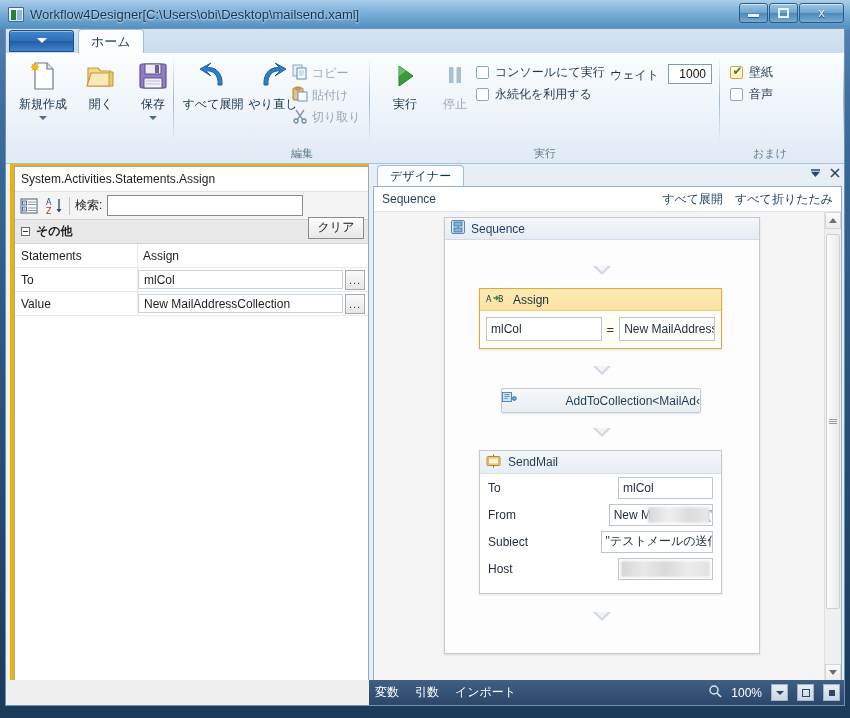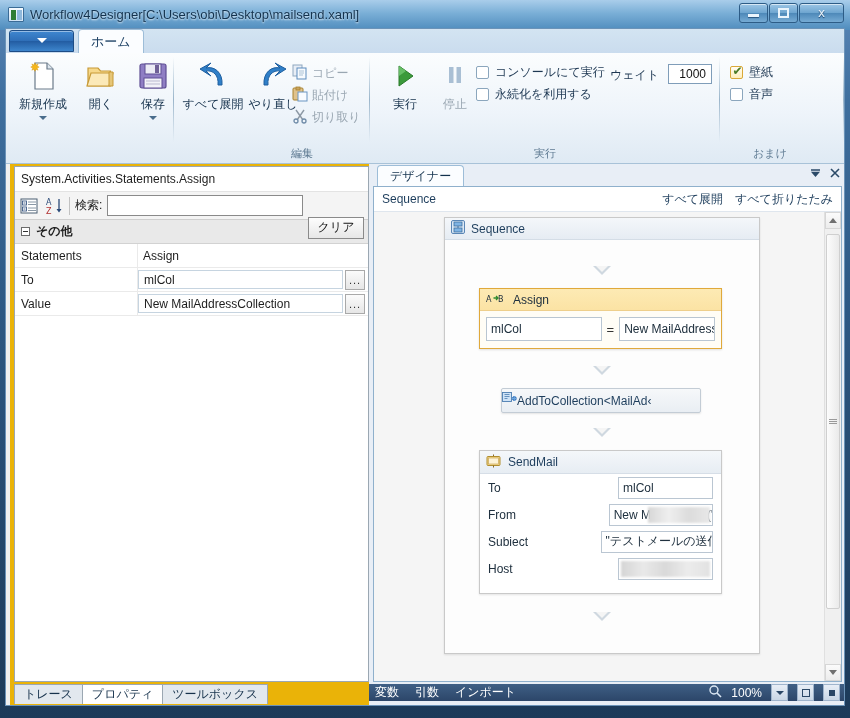--- a/index.html
+++ b/index.html
@@ -331,20 +331,21 @@
     font-size:12px; color:#20313f; display:flex;align-items:center;
     padding:0 4px; overflow:hidden; white-space:nowrap;
   }
   .eq{ font-size:13px; color:#333; }
   .node-add{
     position:absolute; background:linear-gradient(180deg,#f6f8fa,#e9eef3);
     border:1px solid #c3ccd5; border-radius:2px;
     height:25px; display:flex;align-items:center; padding-left:0;
     font-size:12px; color:#1d3d5c; overflow:hidden; white-space:nowrap;
     box-shadow:0 1px 2px rgba(0,0,0,.10);
+    justify-content:space-between;
   }
   .node-mail{
     position:absolute; background:#fff; border:1px solid #c9c9c9;
     box-shadow:0 1px 2px rgba(0,0,0,.10);
   }
   .node-mail .head{
     height:23px; background:linear-gradient(180deg,#f4f7fa,#e7edf3);
     border-bottom:1px solid #d6dee7;
     display:flex;align-items:center;gap:7px;padding-left:6px;
     font-size:12px;color:#1d3d5c;
@@ -364,21 +365,20 @@
     background:linear-gradient(90deg,#d7d7d7,#efefef,#dcdcdc,#e8e8e8);
     filter:blur(1px);
   }
   .redacted.full .blur{ left:2px; right:2px; width:auto;
     background:linear-gradient(90deg,#d5d5d5,#e9e9e9,#d9d9d9,#ececec,#e2e2e2); }
 
   
   #statusbar{
     position:absolute; left:0; bottom:0; width:840px; height:25px;
     display:flex;
-    align-items:center;
   }
   #sb-left{ width:363px; background:#f0f0f0;}
   #sb-right{
     flex:1 1 auto;
     background:linear-gradient(180deg,#3f5f85,#2c4669);
     display:flex;align-items:center; padding:0 6px; gap:16px;
     color:#fff; font-size:12px;
   }
   #sb-right .tools{ margin-left:auto; display:flex; align-items:center; gap:9px;}
   .zoombtn{

